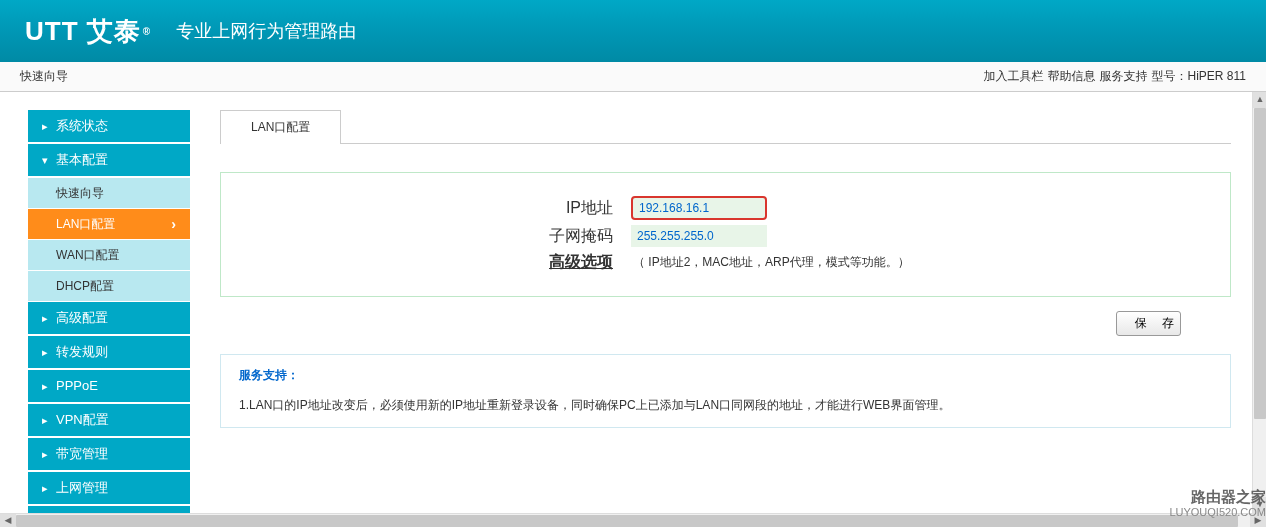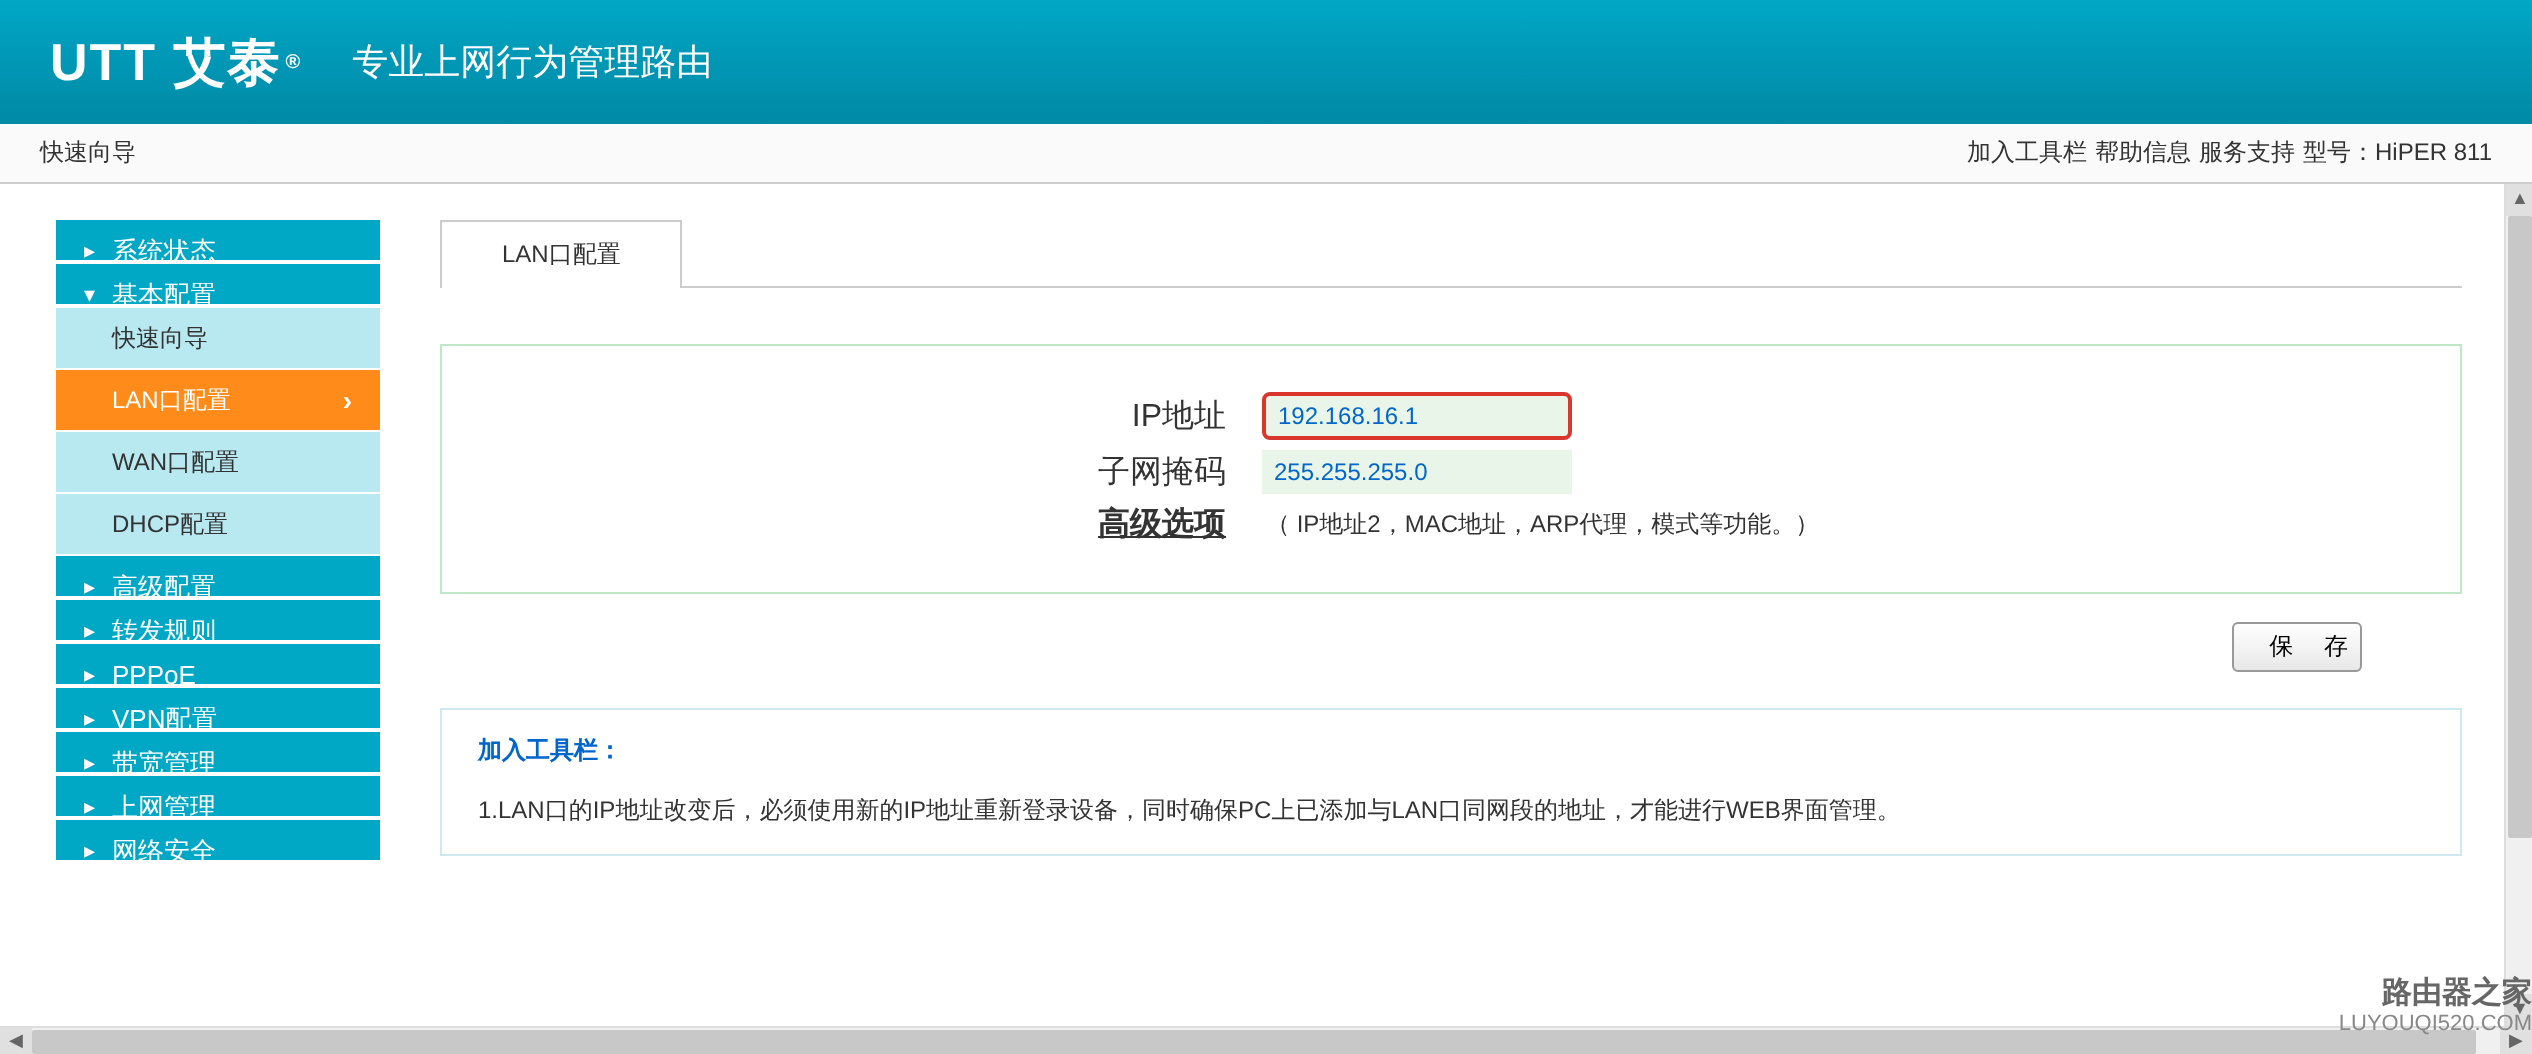--- a/index.html
+++ b/index.html
@@ -11,36 +11,36 @@
 .slogan { font-size: 18px; font-weight: normal; }
 
 .topbar { height: 30px; border-bottom: 1px solid #ccc; display: flex; align-items: center; padding: 0 20px; font-size: 12px; color: #333; background: #fafafa; }
 .topbar-left { flex: 1; }
 .topbar-right { display: flex; gap: 4px; }
 .topbar-right span { cursor: pointer; }
 
 .main { display: flex; height: calc(100% - 92px - 14px); }
 
 .sidebar { width: 200px; padding: 18px 10px 0 28px; }
-.nav-item { height: 20px; line-height: 32px; background: #00a8c6; color: #fff; padding-left: 28px; margin-bottom: 2px; font-size: 13px; cursor: pointer; position: relative; }
+.nav-item { height: 32px; line-height: 32px; background: #00a8c6; color: #fff; padding-left: 28px; margin-bottom: 2px; font-size: 13px; cursor: pointer; position: relative; }
 .nav-item::before { content: "▸"; position: absolute; left: 14px; font-size: 11px; }
 .nav-item.expanded::before { content: "▾"; }
 .nav-sub { height: 30px; line-height: 30px; background: #b8e8f0; color: #333; padding-left: 28px; margin-bottom: 1px; font-size: 12px; cursor: pointer; position: relative; }
 .nav-sub.active { background: #ff8c1a; color: #fff; }
 .nav-sub.active::after { content: "›"; position: absolute; right: 14px; font-size: 14px; font-weight: bold; }
 
 .content { flex: 1; padding: 18px 35px 0 20px; overflow-y: auto; overflow-x: hidden; }
 .tab-row { display: flex; border-bottom: 1px solid #ccc; }
 .tab { padding: 8px 30px; border: 1px solid #ccc; border-bottom: none; background: #fff; font-size: 12px; color: #333; margin-bottom: -1px; cursor: pointer; }
 
 .form-box { border: 1px solid #bfe8c8; margin-top: 28px; padding: 18px 0 18px 0; }
 .form-row { display: flex; align-items: center; margin: 5px 0; padding-left: 160px; }
 .form-label { width: 250px; text-align: right; padding-right: 18px; font-size: 16px; color: #333; }
 .form-label.bold { font-weight: bold; text-decoration: underline; }
-.form-input { width: 155px; height: 22px; background: #e8f5e8; border: none; padding: 0 6px; font-size: 12px; color: #0066cc; }
+.form-input { width: 136px; height: 22px; background: #e8f5e8; border: none; padding: 0 6px; font-size: 12px; color: #0066cc; }
 .form-input.highlight { border: 2px solid #d9362e; border-radius: 4px; height: 24px; }
 .form-desc { font-size: 12px; color: #333; padding-left: 2px; }
 
 .btn-row { display: flex; justify-content: flex-end; margin: 14px 50px 0 0; }
 .btn { padding: 3px 0; border: 1px solid #999; background: linear-gradient(to bottom, #fff, #e8e8e8); border-radius: 3px; font-size: 12px; cursor: pointer; letter-spacing: 6px; padding-left: 18px; }
 
 .tips { border: 1px solid #d0e8f0; margin-top: 18px; padding: 12px 18px; font-size: 12px; }
 .tips-title { color: #0066cc; font-weight: bold; margin-bottom: 12px; }
 .tips-text { color: #333; line-height: 1.6; }
 
@@ -116,21 +116,21 @@
         <div class="form-label bold">高级选项</div>
         <div class="form-desc">（ IP地址2，MAC地址，ARP代理，模式等功能。）</div>
       </div>
     </div>
 
     <div class="btn-row">
       <button class="btn">保 存</button>
     </div>
 
     <div class="tips">
-      <div class="tips-title">加入工具栏：</div>
+      <div class="tips-title">服务支持：</div>
       <div class="tips-text">1.LAN口的IP地址改变后，必须使用新的IP地址重新登录设备，同时确保PC上已添加与LAN口同网段的地址，才能进行WEB界面管理。</div>
     </div>
   </div>
 </div>
 
 <div class="vscroll">
   <div class="arrow">▲</div>
   <div class="track">
       <div class="thumb"></div>
     </div>

